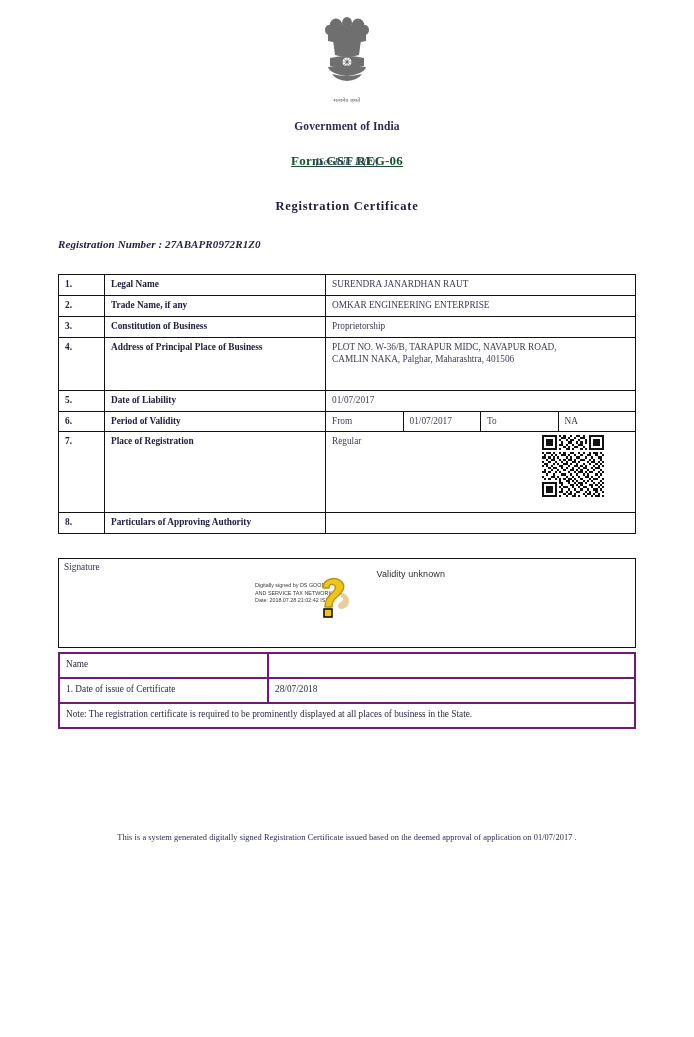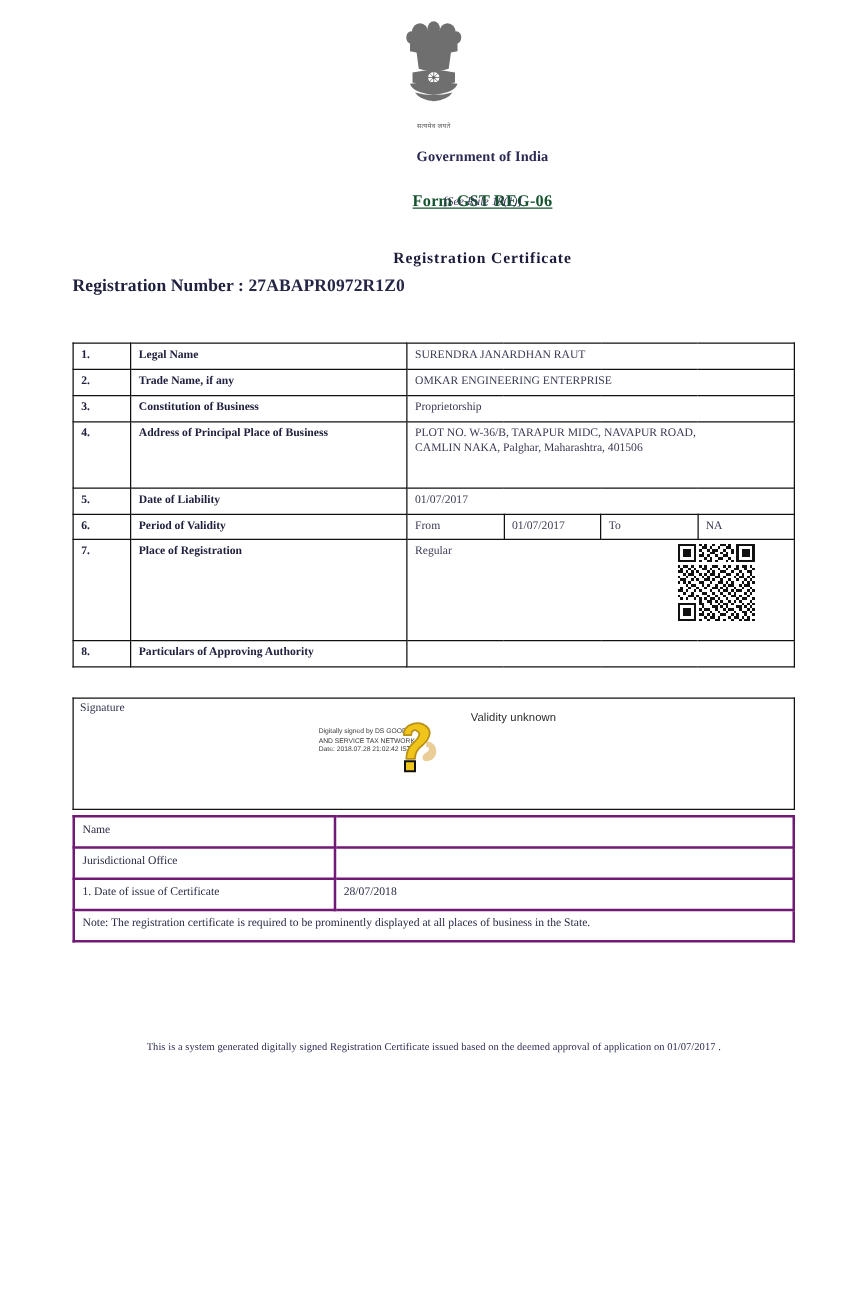--- a/index.html
+++ b/index.html
@@ -14,21 +14,20 @@
     color: #1a1a2e;
     position: relative;
     overflow: hidden;
   }
   .page {
     position: absolute;
     left: 0; top: 0;
     width: 570px;
     height: 1037px;
     background: #fff;
-    padding-left: 39px;
   }
 
   
   .emblem-wrap {
     position: absolute;
     left: 0; top: 14px;
     width: 694px;
     text-align: center;
   }
   .emblem {
@@ -79,25 +78,26 @@
     font-size: 12.5px;
     font-weight: bold;
     color: #1c1c3a;
     letter-spacing: .7px;
   }
 
   
   .regno {
     position: absolute;
     left: 58px;
-    top: 222px;
-    font-size: 14px;
+    top: 238px;
+    font-size: 11px;
     font-weight: bold;
     color: #20203f;
     letter-spacing: .1px;
+    font-style: italic;
   }
   .regno .lbl { color: #20203f; }
   .regno .val { font-weight: bold; color: #262647; }
 
   
   .tbl {
     position: absolute;
     left: 58px;
     top: 274px;
     width: 578px;
@@ -596,24 +596,20 @@
     </tbody>
   </table>
 
   <table class="tbl2">
     <tbody>
       <tr>
         <td class="l-lbl">Name</td>
         <td></td>
       </tr>
       <tr>
-        <td class="l-lbl">Jurisdictional Office</td>
-        <td></td>
-      </tr>
-      <tr>
         <td class="l-lbl">1. Date of issue of Certificate</td>
         <td>28/07/2018</td>
       </tr>
       <tr>
         <td class="note-cell" colspan="2">Note: The registration certificate is required to be prominently displayed at all places of business in the State.</td>
       </tr>
     </tbody>
   </table>
 
   <div class="footer">This is a system generated digitally signed Registration Certificate issued based on the deemed approval of application on 01/07/2017 .</div>

